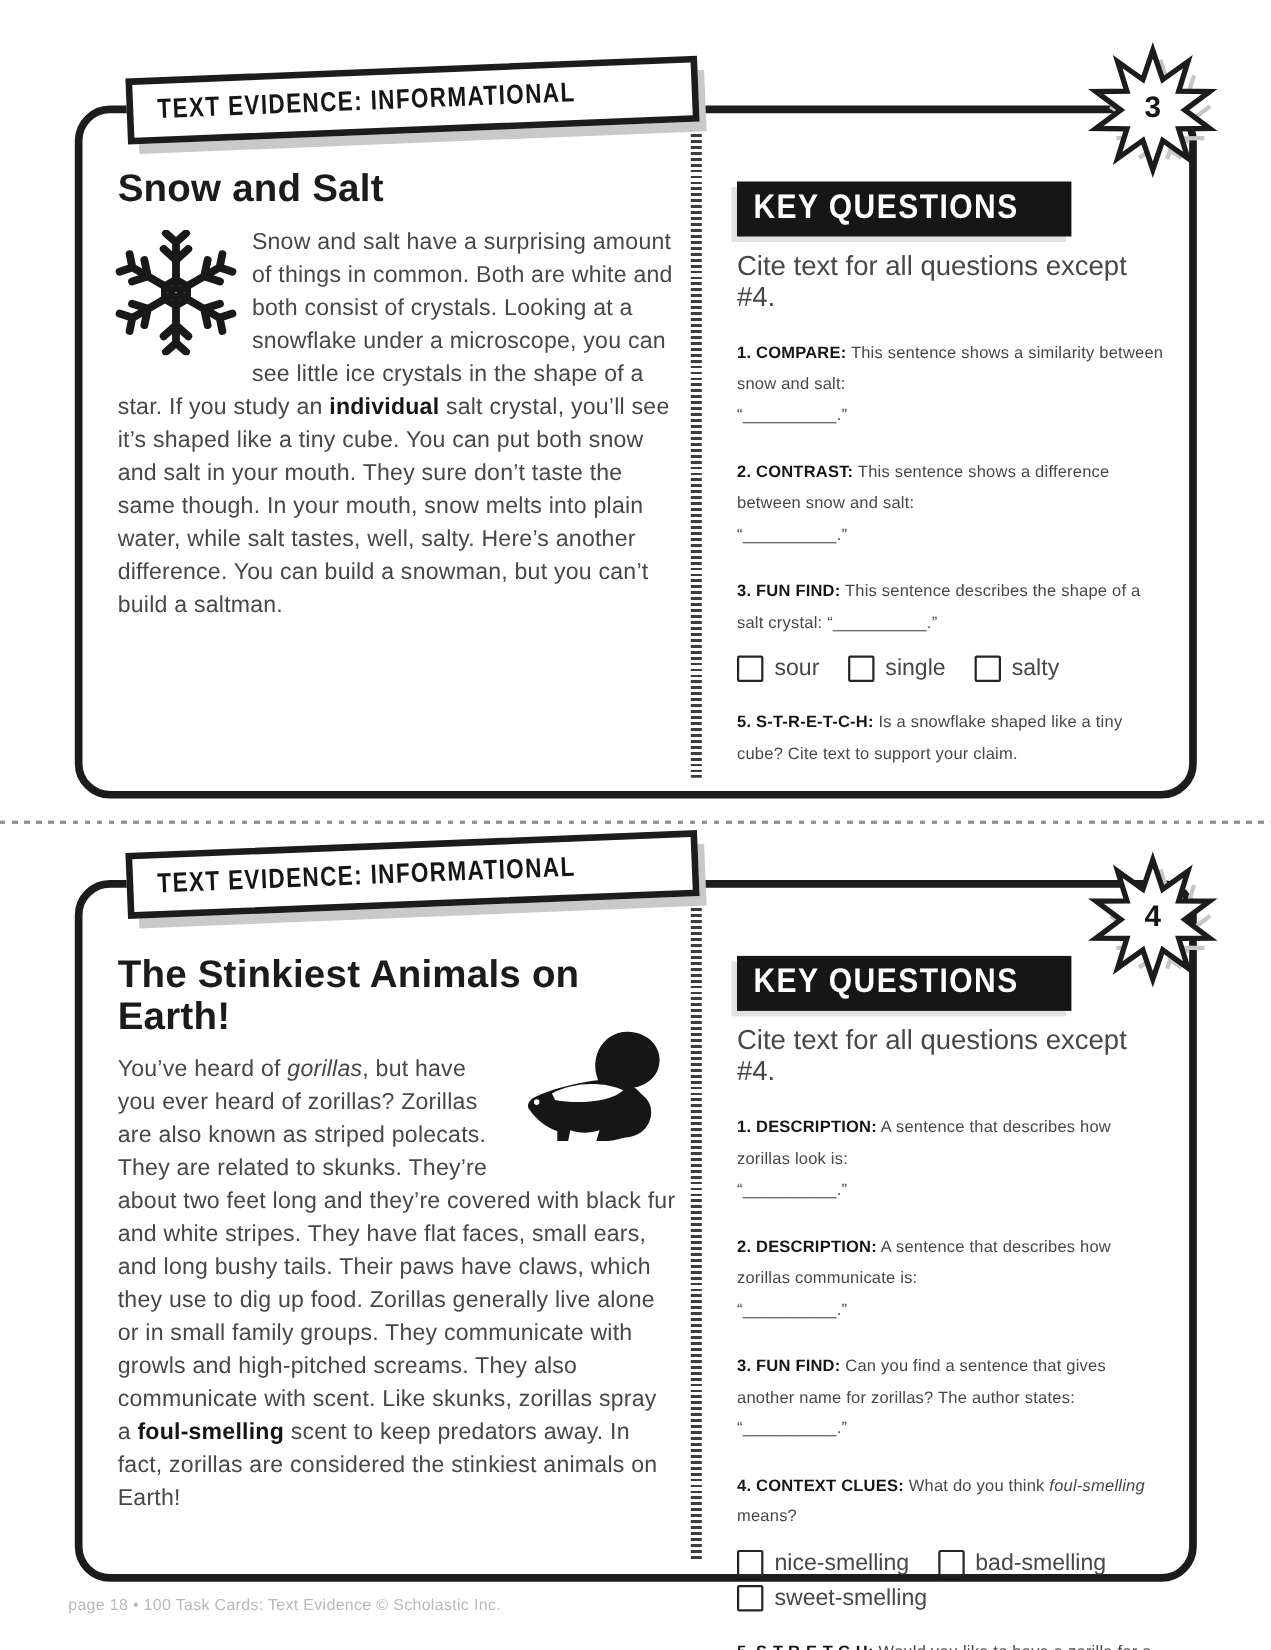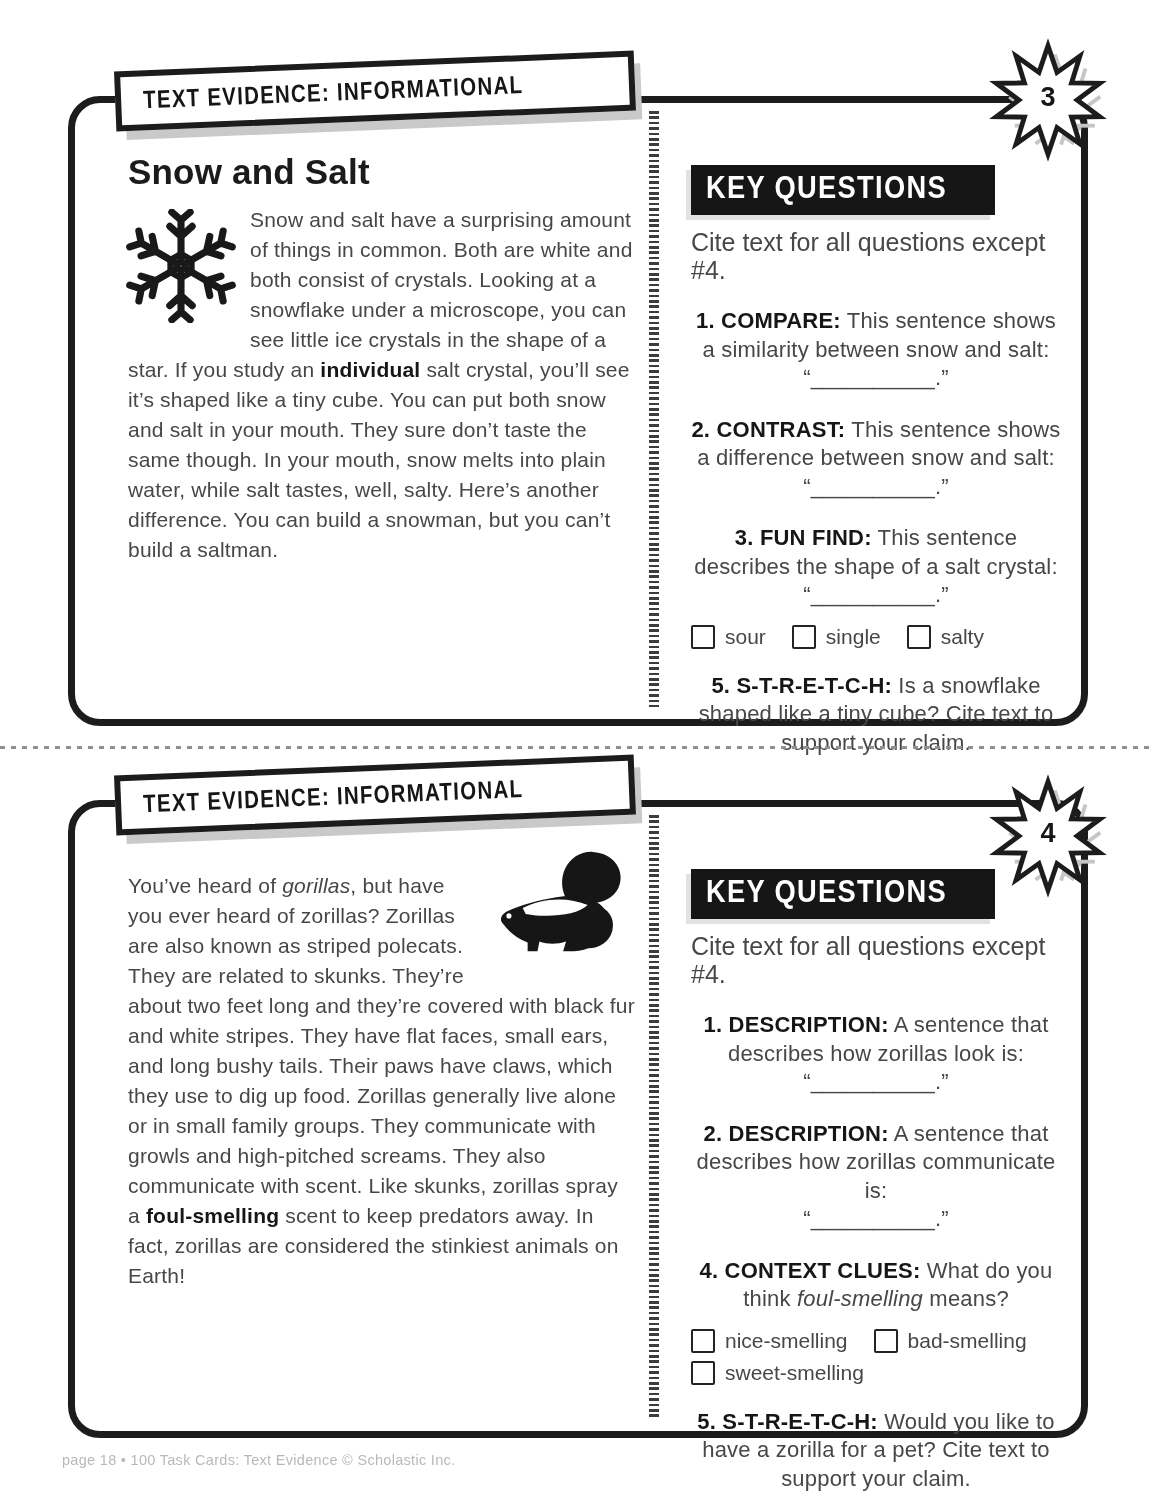--- a/index.html
+++ b/index.html
@@ -7,21 +7,21 @@
 
   
   .card{
     position:absolute;left:68px;width:1020px;background:#fff;
     border:7px solid #1c1c1c;border-radius:32px;box-sizing:border-box;
     display:flex;align-items:stretch;
   }
   #card3{top:96px;height:630px;}
   #card4{top:800px;height:638px;}
 
-  .col-left{width:553px;box-sizing:border-box;padding:50px 14px 0 32px;margin-left:21px;}
+  .col-left{width:553px;box-sizing:border-box;padding:50px 14px 0 32px;}
   .v-sep{width:10px;margin:8px 0 12px 0;
     background:repeating-linear-gradient(to bottom,#3c3c3c 0 2.6px,transparent 2.6px 5.4px);}
   .col-right{flex:1;box-sizing:border-box;padding:50px 20px 0 32px;margin-top:12px;}
 
   
   .stamp{position:absolute;top:-42px;left:40px;background:#fff;
     border:6px solid #1c1c1c;padding:9px 22px 10px;transform:rotate(-2.3deg);
     box-shadow:8px 11px 0 -2px #c9c9c9;z-index:5;}
   .stamp span{display:inline-block;font-weight:700;font-size:25px;letter-spacing:1.5px;
     transform:scaleX(0.82);transform-origin:left center;white-space:nowrap;color:#161616;}
@@ -40,21 +40,21 @@
   .passage b{color:#161616;}
   .passage i{color:#474747;}
   .flake-float{float:left;width:114px;height:114px;margin:4px 12px 30px -4px;}
   .skunk-float{float:right;width:148px;height:130px;margin:-26px -8px 12px 14px;}
 
   
   .kq-box{display:inline-block;background:#161616;padding:5px 15px 9px;box-shadow:-5px 5px 0 #e2e2e2;}
   .kq-box span{display:inline-block;color:#fff;font-weight:700;font-size:31px;letter-spacing:1.5px;
     transform:scaleX(0.88);transform-origin:left center;white-space:nowrap;}
   .cite{margin:13px 0 0;font-size:25px;line-height:28px;color:#474747;}
-  .q{margin:23px 0 0;font-size:22px;line-height:28.5px;color:#474747;letter-spacing:0.2px;text-align:center;}
+  .q{margin:23px 0 0;font-size:15px;line-height:28.5px;color:#474747;letter-spacing:0.2px;}
   .q b{color:#161616;}
   .q i{color:#474747;}
   .blank-line{display:block;}
   .options{display:flex;flex-wrap:wrap;gap:8px 26px;margin-top:15px;font-size:21px;color:#474747;}
   .opt{display:flex;align-items:center;}
   .chk{width:20px;height:20px;border:2.5px solid #242424;border-radius:2px;margin-right:10px;background:#fff;flex:none;}
 
   
   .page-divider{position:absolute;top:746px;left:0;width:1155px;height:2.5px;
     background:repeating-linear-gradient(to right,#919191 0 5px,transparent 5px 11px);}
@@ -149,20 +149,21 @@
 
   <div class="badge">
     <svg viewBox="-4 -4 130 130" width="126" height="126">
       <polygon points="61,5 70.3,32.5 93.9,15.7 85.3,43.4 114.3,43.7 91,61 114.3,78.3 85.3,78.6 93.9,106.3 70.3,89.5 61,117 51.7,89.5 28.1,106.3 36.7,78.6 7.7,78.3 31,61 7.7,43.7 36.7,43.4 28.1,15.7 51.7,32.5" fill="none" stroke="#c6c6c6" stroke-width="4" stroke-dasharray="22 40" transform="translate(7,9)"></polygon>
       <polygon points="61,5 70.3,32.5 93.9,15.7 85.3,43.4 114.3,43.7 91,61 114.3,78.3 85.3,78.6 93.9,106.3 70.3,89.5 61,117 51.7,89.5 28.1,106.3 36.7,78.6 7.7,78.3 31,61 7.7,43.7 36.7,43.4 28.1,15.7 51.7,32.5" fill="#ffffff" stroke="#1c1c1c" stroke-width="5" stroke-linejoin="miter"></polygon>
     </svg>
     <div class="num">4</div>
   </div>
 
   <div class="col-left">
+    <h2 class="card-title">The Stinkiest Animals on Earth!</h2>
     <p class="passage">
       <span class="skunk-float">
         <svg viewBox="0 0 150 132" width="148" height="130">
           <path d="M73 56 C60 34 74 6 99 7 C121 8 133 27 125 44 C120 54 108 60 96 59 C110 61 123 71 119 87 C115 103 96 109 82 102 C93 97 99 88 95 78 C91 68 80 66 68 64 Z" fill="#161616"></path>
           <path d="M8 80 C4 76 6 70 13 67 C26 61 44 56 62 53 C80 50 96 52 106 60 C116 68 119 80 113 90 C107 100 94 107 80 108 L69 108 L72 98 C63 101 53 101 45 98 L43 108 L33 108 L33 99 C22 95 14 88 8 80 Z" fill="#161616"></path>
           <path d="M28 64 C46 54 74 52 94 61 C83 72 52 74 31 70 Z" fill="#ffffff"></path>
           <circle cx="14" cy="72" r="2.6" fill="#ffffff"></circle>
         </svg>
       </span><span>You’ve heard of </span><i>gorillas</i><span>, but have you ever heard of zorillas? Zorillas are also known as striped polecats. They are related to skunks. They’re about two feet long and they’re covered with black fur and white stripes. They have flat faces, small ears, and long bushy tails. Their paws have claws, which they use to dig up food. Zorillas generally live alone or in small family groups. They communicate with growls and high-pitched screams. They also communicate with scent. Like skunks, zorillas spray a </span><b>foul-smelling</b><span> scent to keep predators away. In fact, zorillas are considered the stinkiest animals on Earth!</span>
     </p>
@@ -180,20 +181,24 @@
       <b>1. DESCRIPTION:</b>
       <span>A sentence that describes how zorillas look is:</span>
       <span class="blank-line">“__________.”</span>
     </p>
     <p class="q">
       <b>2. DESCRIPTION:</b>
       <span>A sentence that describes how zorillas communicate is:</span>
       <span class="blank-line">“__________.”</span>
     </p>
     <p class="q">
+      <b>3. FUN FIND:</b>
+      <span>Can you find a sentence that gives another name for zorillas? The author states: “__________.”</span>
+    </p>
+    <p class="q">
       <b>4. CONTEXT CLUES:</b>
       <span>What do you think </span><i>foul-smelling</i><span> means?</span>
     </p>
     <div class="options">
       <span class="opt">
           <span class="chk"></span>
           <span>nice-smelling</span>
         </span>
       <span class="opt">
           <span class="chk"></span>

